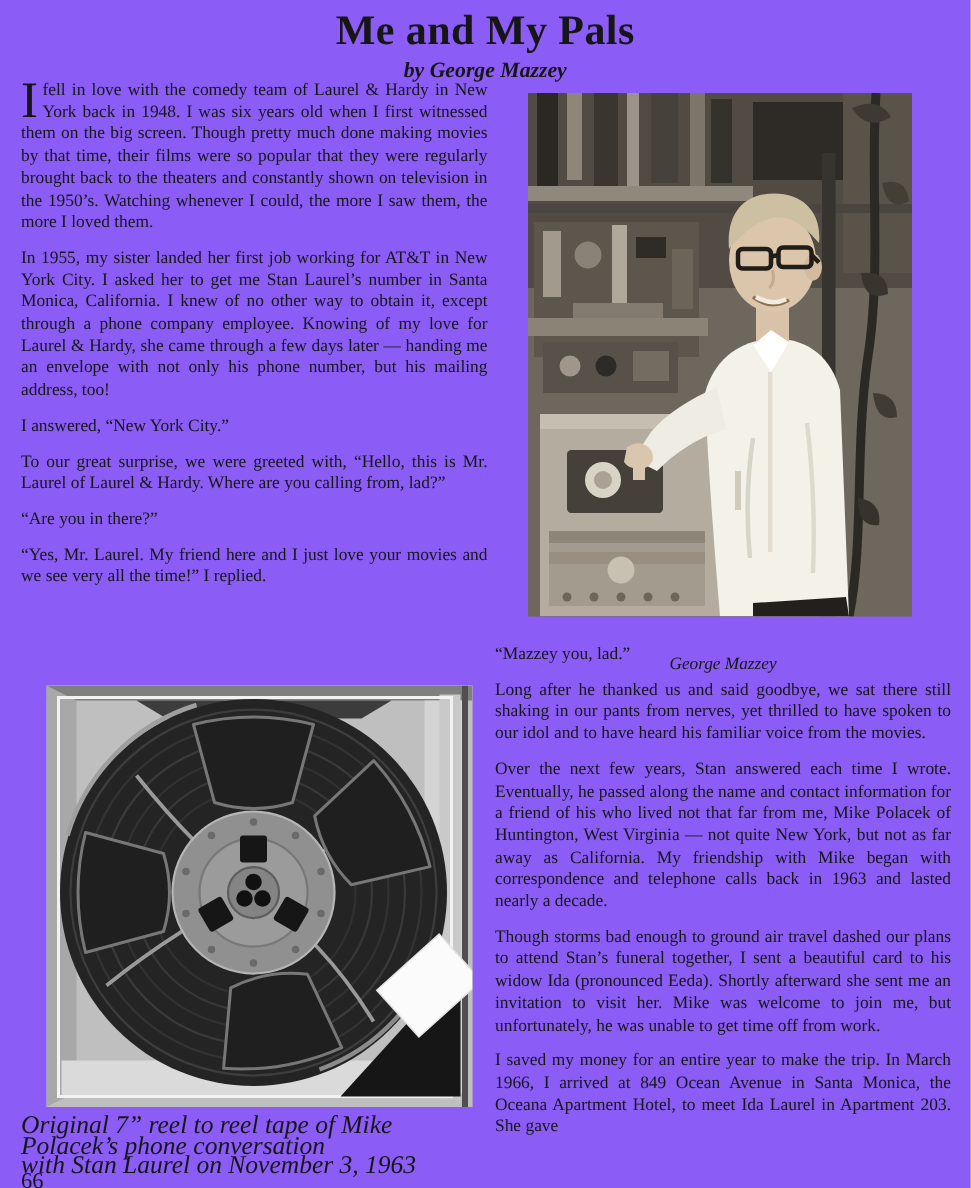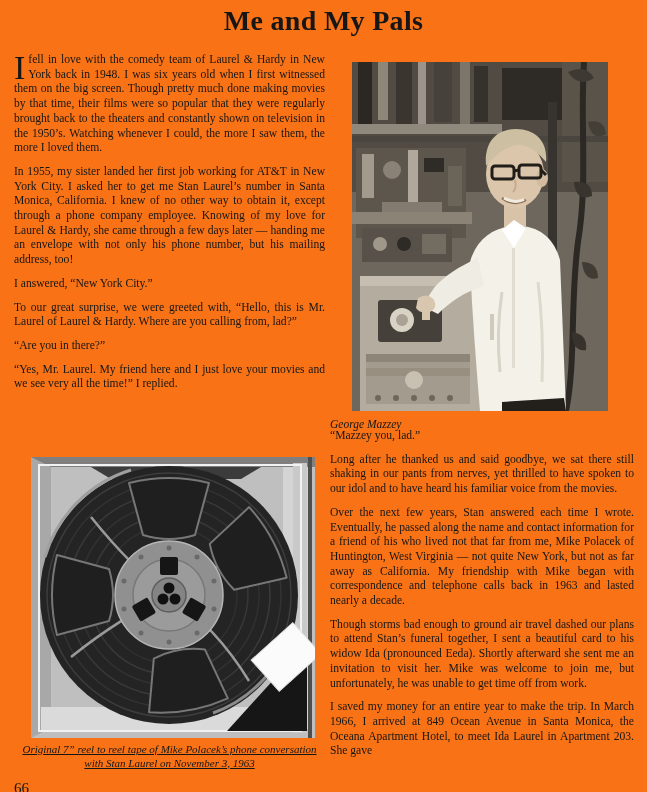--- a/index.html
+++ b/index.html
@@ -4,21 +4,21 @@
 <style>
   * { margin:0; padding:0; box-sizing:border-box; }
   html,body { width:647px; height:792px; }
   body {
     background:#ffffff;
     font-family:"Liberation Serif", serif;
     color:#161616;
     position:relative;
     overflow:hidden;
   }
-  .page { position:absolute; inset:0; background:#f97316; }
+  .page { position:absolute; inset:0; background:#8b5cf6; }
   .title {
     position:absolute; top:5px; left:0; width:647px;
     text-align:center; font-size:28px; font-weight:bold; letter-spacing:.3px;
   }
   .byline {
     position:absolute; top:39px; left:0; width:647px;
     text-align:center; font-size:14.5px; font-weight:bold; font-style:italic;
   }
   .col-left { position:absolute; left:14px; top:53px; width:311px; }
   .col-right { position:absolute; left:330px; top:429px; width:304px; }
@@ -29,39 +29,40 @@
   .dropcap {
     float:left; font-size:34px; line-height:27px;
     padding:1px 3px 0 0;
   }
   .fig-portrait {
     position:absolute; left:352px; top:62px; width:256px; height:349px;
     overflow:hidden; background:#6e675e;
   }
   .fig-portrait svg, .fig-reel svg { display:block; width:100%; height:100%; }
   .portrait-caption {
-    position:absolute; left:330px; top:418px; width:304px;
-    font-style:italic; font-size:11.5px;
+    position:absolute; left:330px; top:437px; width:304px;
+    text-align:center; font-style:italic; font-size:11.5px;
   }
   .fig-reel {
     position:absolute; left:31px; top:457px; width:284px; height:281px;
     overflow:hidden; background:#bfbfbf;
   }
   .reel-caption {
     position:absolute; left:14px; top:743px; width:311px;
-    text-align:center; font-style:italic; font-size:11px; line-height:13.5px;text-decoration:underline;
+    font-style:italic; font-size:17px; line-height:13.5px;
   }
   .page-number { position:absolute; left:14px; top:780px; font-size:15px; }
 </style>
 </head>
 <body>
 
 <div class="page">
 
   <h1 class="title">Me and My Pals</h1>
+  <div class="byline">by George Mazzey</div>
 
   <div class="col-left">
     <p class="para"><span class="dropcap">I</span><span>fell in love with the comedy team of Laurel &amp; Hardy in New York back in 1948. I was six years old when I first witnessed them on the big screen. Though pretty much done making movies by that time, their films were so popular that they were regularly brought back to the theaters and constantly shown on television in the 1950’s. Watching whenever I could, the more I saw them, the more I loved them.</span></p>
     <p class="para">In 1955, my sister landed her first job working for AT&amp;T in New York City. I asked her to get me Stan Laurel’s number in Santa Monica, California. I knew of no other way to obtain it, except through a phone company employee. Knowing of my love for Laurel &amp; Hardy, she came through a few days later — handing me an envelope with not only his phone number, but his mailing address, too!</p>
     <p class="para">I answered, “New York City.”</p>
     <p class="para">To our great surprise, we were greeted with, “Hello, this is Mr. Laurel of Laurel &amp; Hardy. Where are you calling from, lad?”</p>
     <p class="para">“Are you in there?”</p>
     <p class="para">“Yes, Mr. Laurel. My friend here and I just love your movies and we see very all the time!” I replied.</p>
   </div>
 

